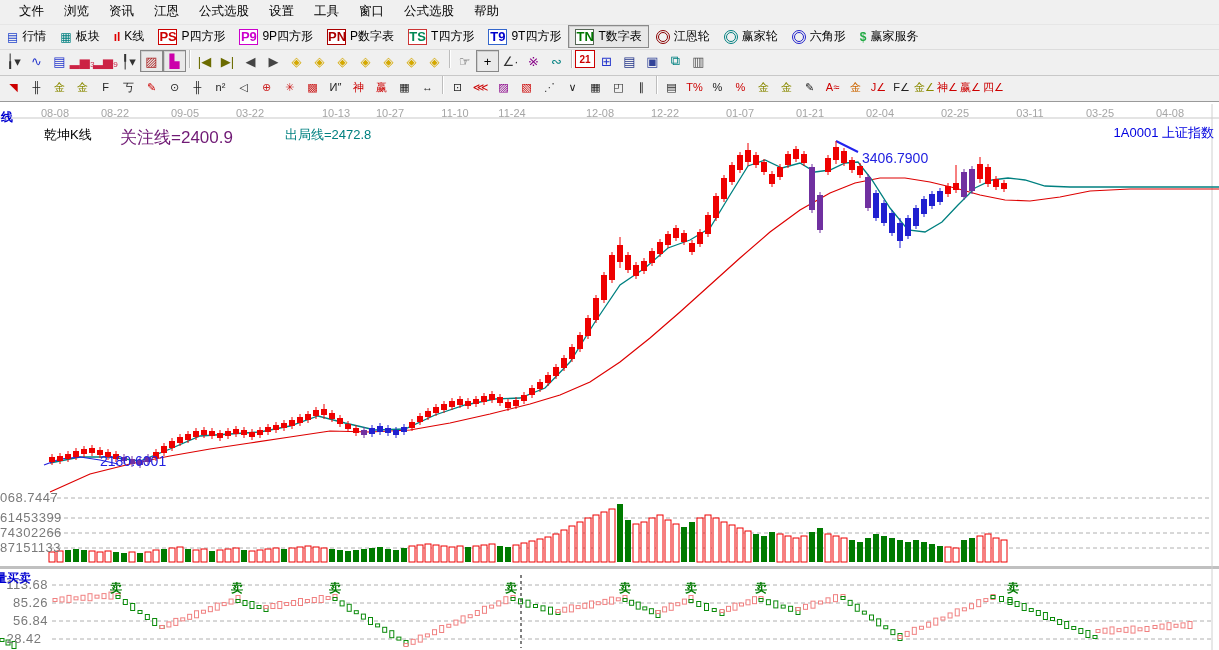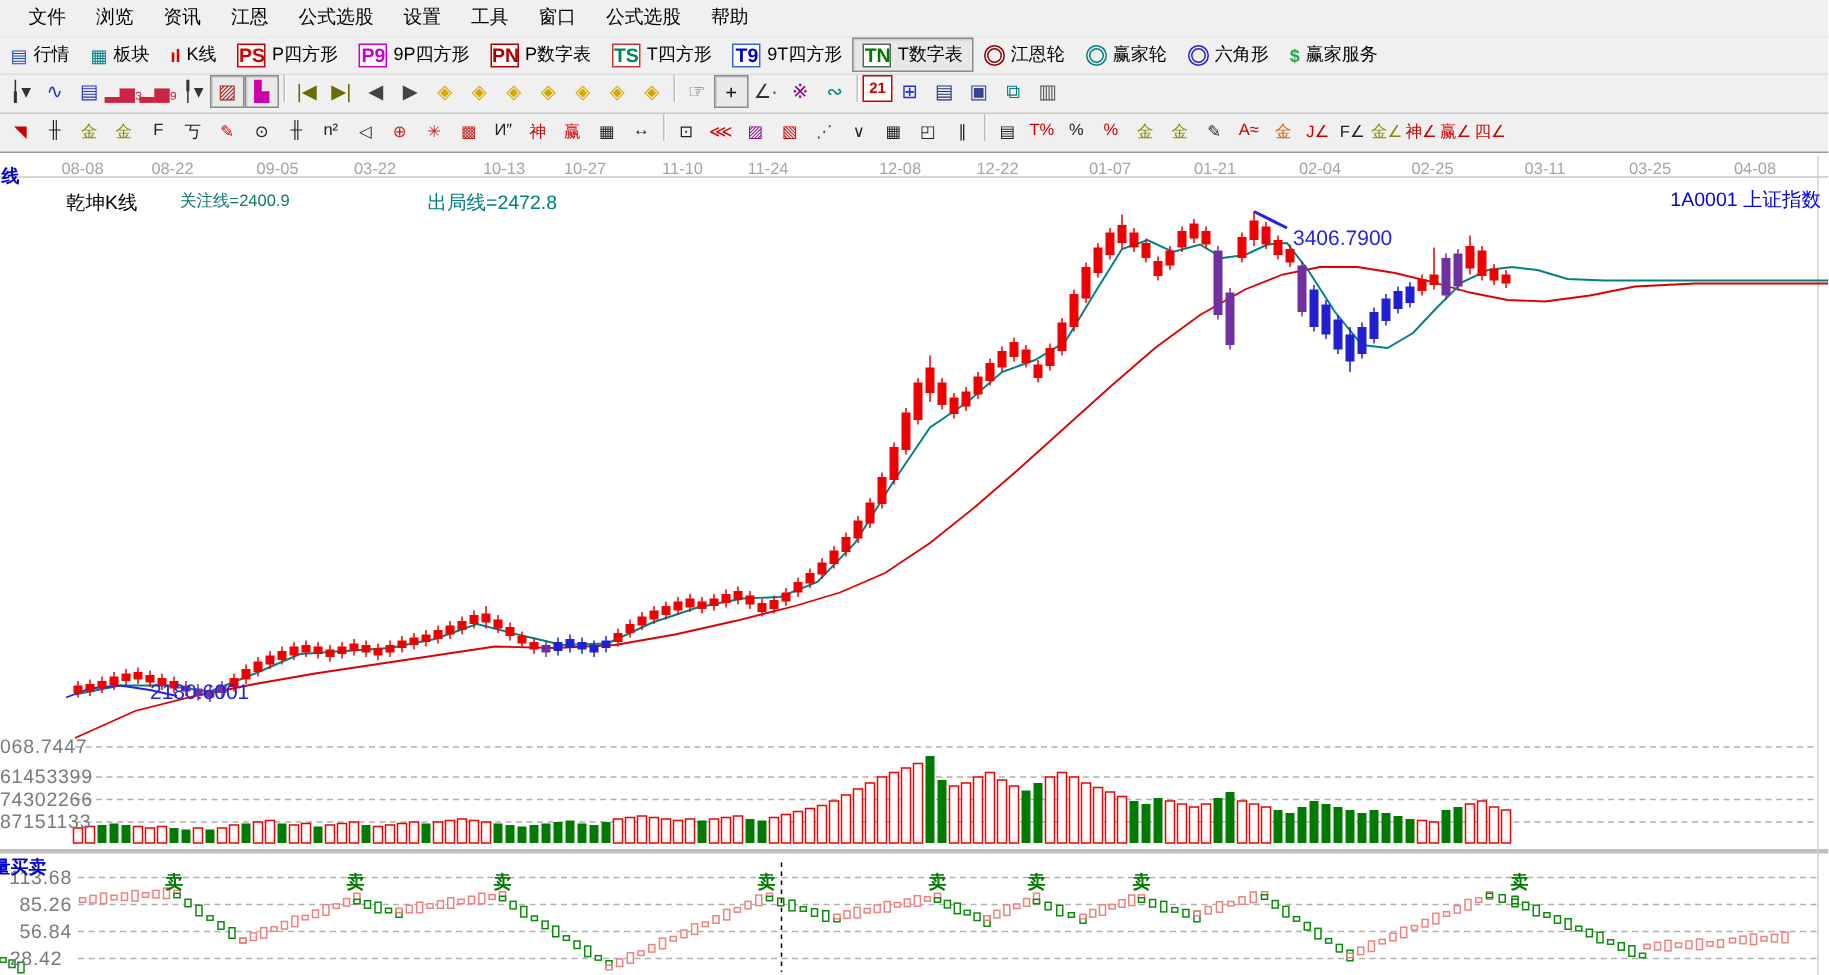--- a/index.html
+++ b/index.html
@@ -20,21 +20,21 @@
           font-size:13px;border:1px solid transparent;box-sizing:border-box;flex:0 0 auto;}
   .tb-btn.small{font-size:11px;}
   .tb-btn.pressed{border:1px solid #888;background:#e9e9e9;box-shadow:inset 1px 1px 0 #cfcfcf;}
   .tb-sep{width:1px;height:18px;background:#bdbdbd;margin:0 3px;box-shadow:1px 0 0 #fff;flex:0 0 auto;}
   #chart-region{position:absolute;left:0;top:104px;width:1219px;height:546px;background:#fff;}
   #chart-svg{position:absolute;left:0;top:0;}
   .ov{position:absolute;white-space:nowrap;}
   .date-label{font-size:11px;color:#a5a5a5;transform:translateX(-50%);top:3px;}
   .axis-label{font-size:13px;color:#7a7a7a;letter-spacing:0.5px;}
   .pane-title{font-size:13px;color:#000;top:22px;left:44px;}
-  .signal-red{font-size:11px;color:#0f766e;top:22px;left:120px;}
+  .signal-red{font-size:17px;color:#701a75;top:22px;left:120px;}
   .signal-teal{font-size:13px;color:#008080;top:22px;left:285px;}
   .sym{font-size:13px;color:#0000e0;top:20px;right:5px;}
   .price-lbl{font-size:14px;color:#2222e0;}
   .blue-edge{font-size:12px;color:#0000d0;font-weight:bold;}
 </style>
 </head>
 <body>
 
 <div id="menubar" class="bar">
     <div class="menu-item">文件</div>

